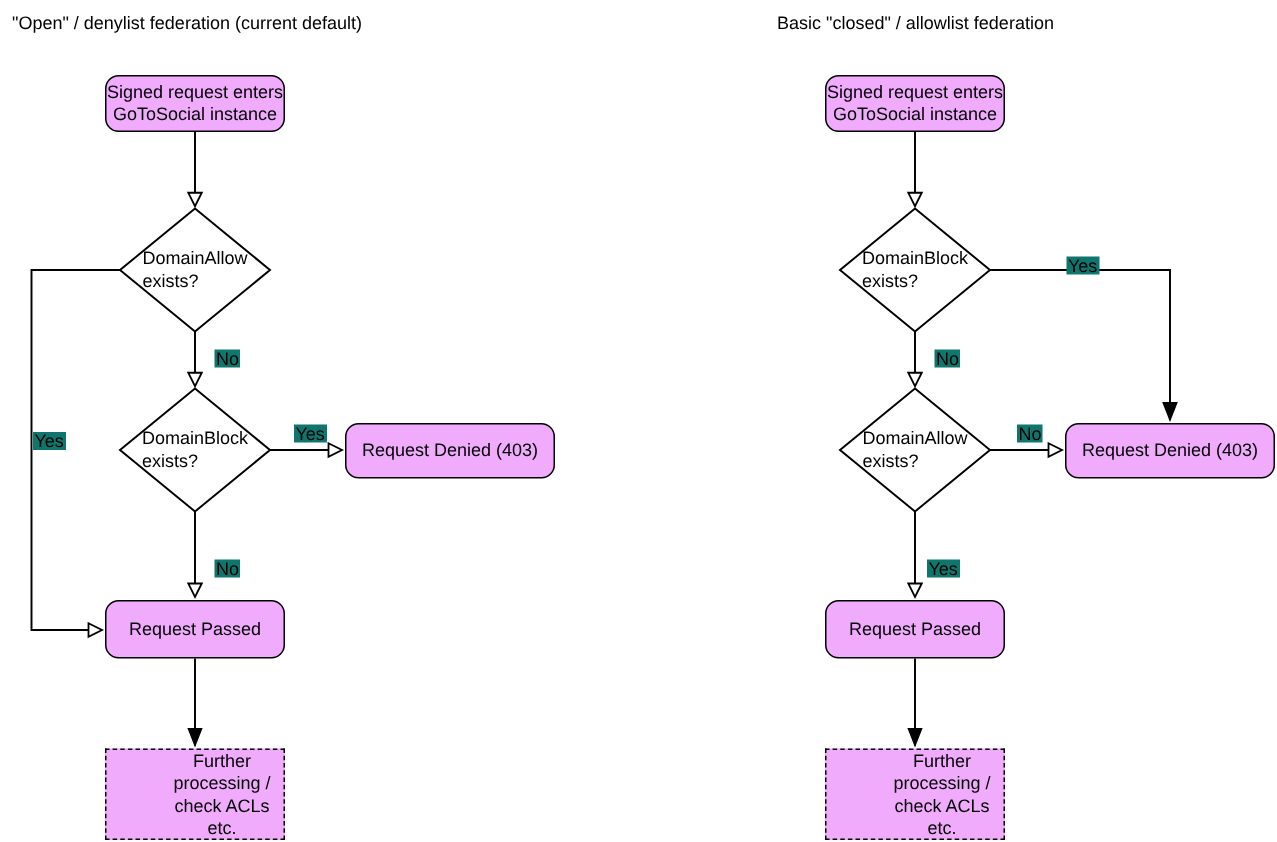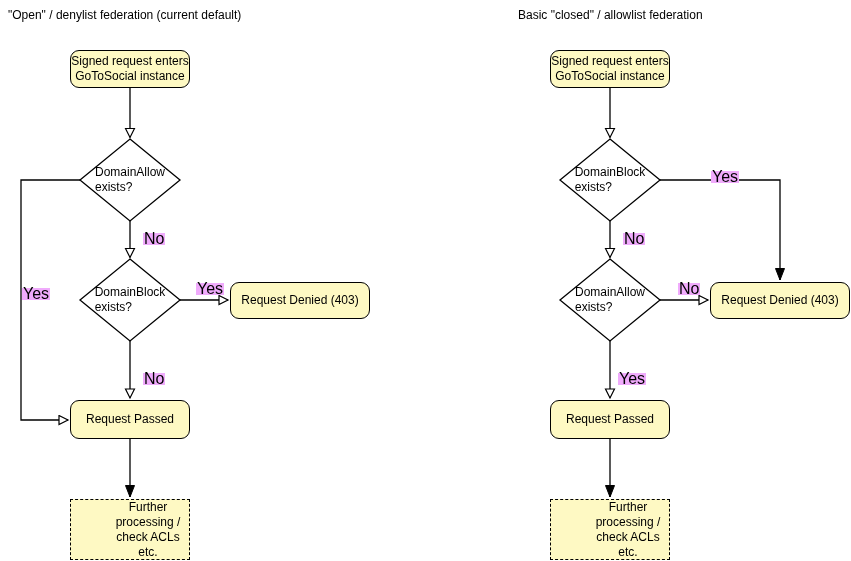--- a/index.html
+++ b/index.html
@@ -5,35 +5,35 @@
   html,body { margin:0; padding:0; background:#ffffff; }
   .canvas {
     position:relative; width:851px; height:561px; background:#ffffff;
     font-family:"Liberation Sans", sans-serif; color:#000000; overflow:hidden;
   }
   .canvas svg.wires { position:absolute; left:0; top:0; }
   .chart-title {
     position:absolute; font-size:12px; line-height:15px; white-space:pre;
   }
   .node {
-    position:absolute; box-sizing:border-box; background:#fef9c3;
+    position:absolute; box-sizing:border-box; background:#f0abfc;
     border:1.3px solid #000000; border-radius:9px;
     display:flex; align-items:center; justify-content:center;
     text-align:center; font-size:12px; line-height:15px; white-space:pre-line;
   }
   .node.dashed {
     border-radius:0; border:1.2px dashed #000000;padding-left:36px;
   }
   .dlabel {
     position:absolute; transform:translate(-50%,-50%);
     text-align:left; font-size:12px; line-height:15px; white-space:pre-line;
   }
   .elabel {
-    position:absolute; font-size:16px; line-height:12px;
-    background:#f0abfc; padding:0 1px; white-space:pre;
+    position:absolute; font-size:12px; line-height:12px;
+    background:#0f766e; padding:0 1px; white-space:pre;
   }
 </style>
 </head>
 <body>
 
 <div class="canvas">
 
   <svg class="wires" width="851" height="561" viewBox="0 0 851 561">
     <defs>
       <marker id="arrow-open" markerUnits="userSpaceOnUse" markerWidth="12" markerHeight="12" refX="10" refY="5.5" orient="auto">

